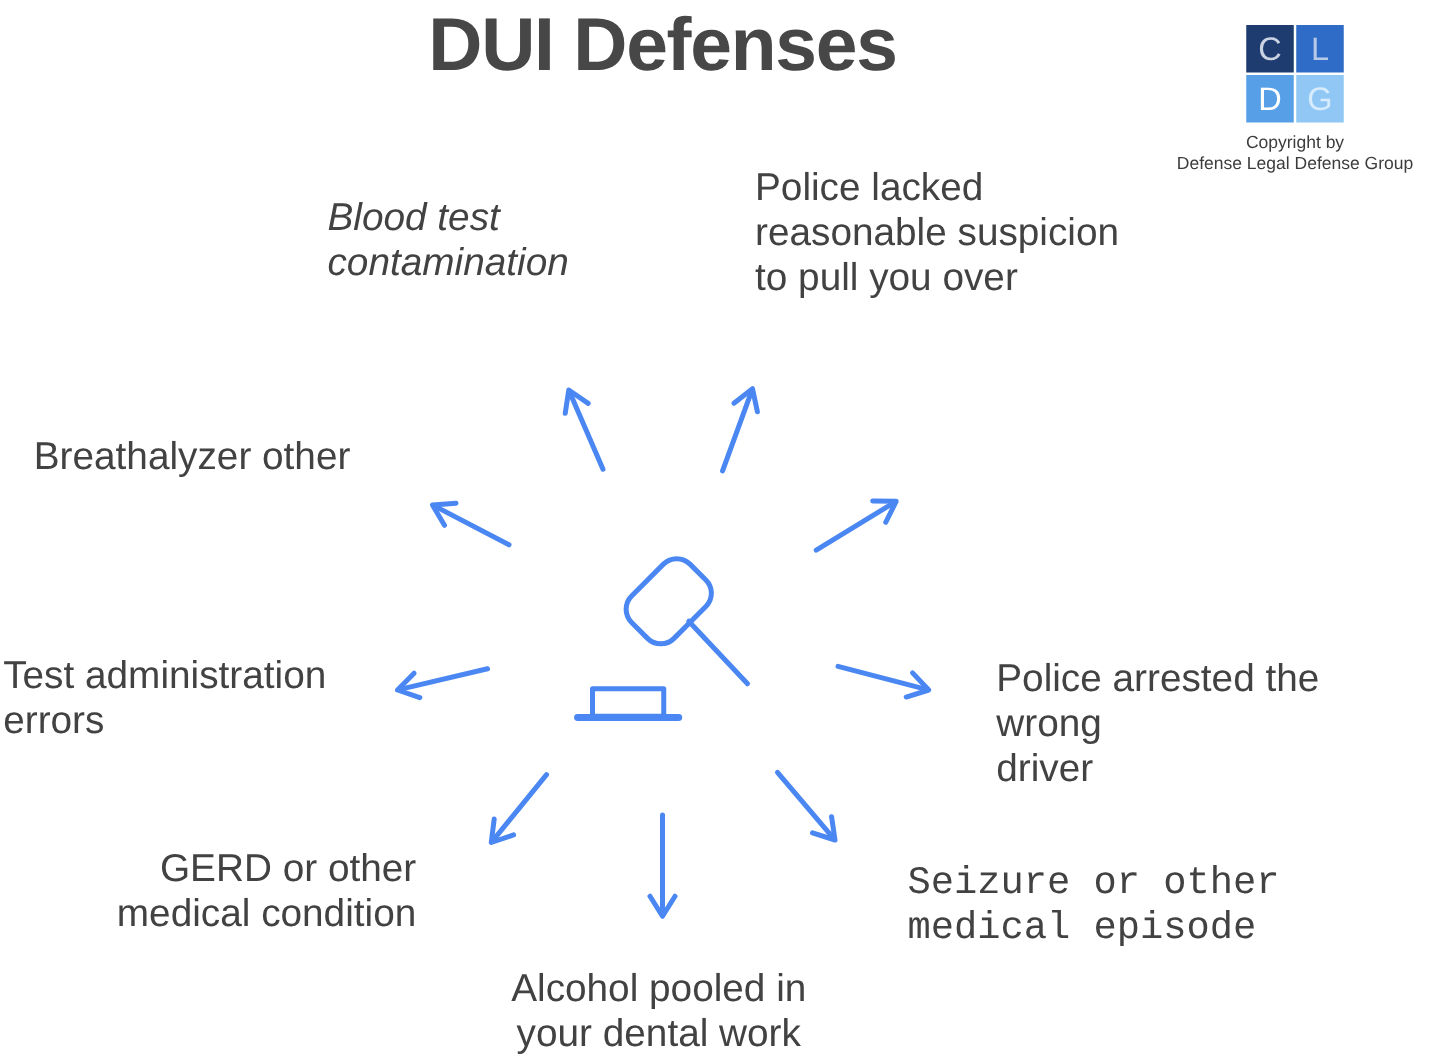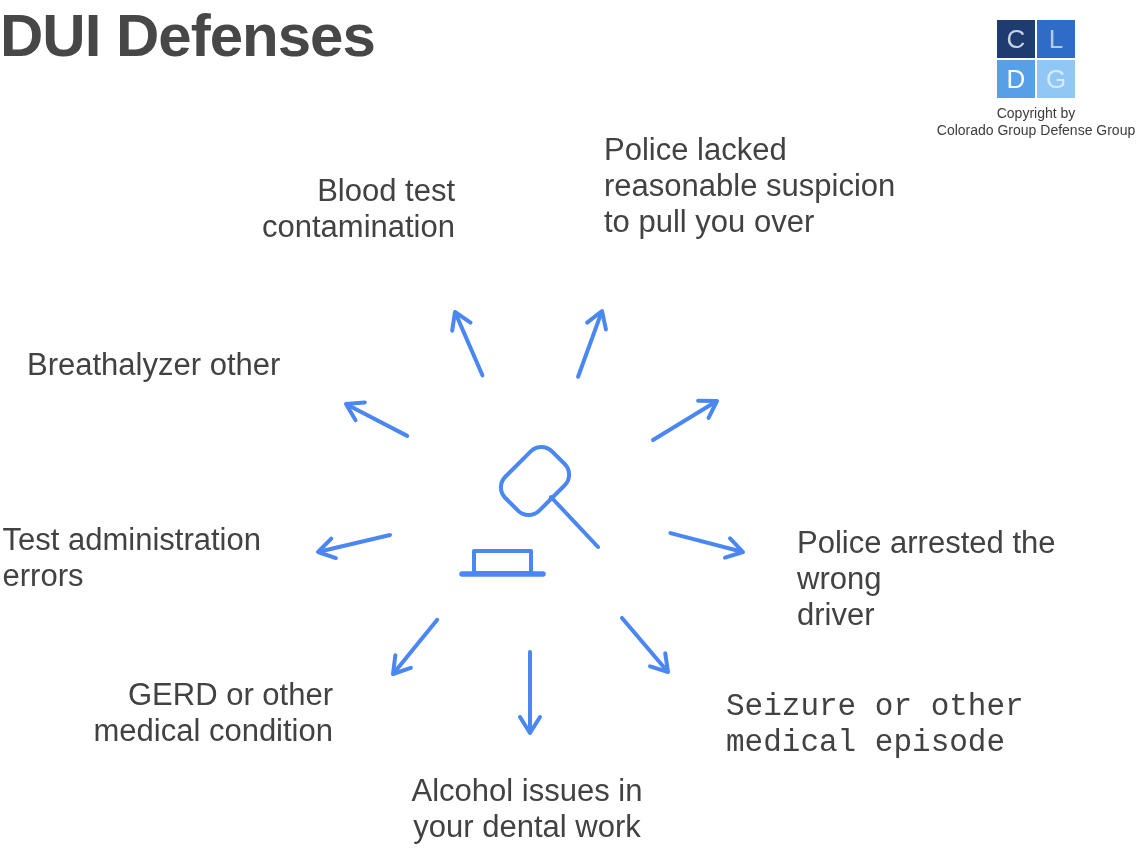--- a/index.html
+++ b/index.html
@@ -1,38 +1,38 @@
 <!DOCTYPE html>
 <html><head>
 <meta charset="utf-8">
 <style>
   html,body{margin:0;padding:0;background:#ffffff;font-family:"Liberation Sans",sans-serif;}
   .canvas{position:relative;width:1144px;height:850px;background:#ffffff;overflow:hidden;}
 
   .title{
-    position:absolute;top:1px;left:0;width:1060px;text-align:left;
+    position:absolute;top:1px;left:0;width:1060px;text-align:center;
     font-size:60px;font-weight:700;color:#474747;letter-spacing:-1px;
   }
 
   
   .logo{position:absolute;left:928px;top:20px;width:216px;text-align:center;}
   .logo-grid{display:grid;grid-template-columns:38px 38px;grid-template-rows:38px 38px;gap:2px;justify-content:center;}
   .sq{display:flex;align-items:center;justify-content:center;font-size:26px;font-weight:400;line-height:1;}
   .sq-c{background:#1e3c6f;color:#c9d3e2;}
   .sq-l{background:#2e6cc8;color:#b6c9e8;}
   .sq-d{background:#57a0e8;color:#ffffff;}
   .sq-g{background:#90c7f5;color:#d6ebfc;}
   .copyright{margin-top:7px;font-size:14px;line-height:17px;color:#3c3c3c;}
 
   
   .label{
     position:absolute;font-size:31px;line-height:36px;color:#424242;
     white-space:pre-line;
   }
-  #lbl-blood{top:173px;right:689px;text-align:right;}
+  #lbl-blood{top:156px;right:689px;font-style:italic;}
   #lbl-suspicion{top:132px;left:604px;}
   #lbl-breath{top:347px;left:27px;}
   #lbl-probable{top:332px;left:772px;}
   #lbl-testadmin{top:522px;right:883px;text-align:left;}
   #lbl-wrongdriver{top:525px;left:797px;}
   #lbl-gerd{top:677px;right:811px;text-align:right;}
   #lbl-alcohol{top:773px;left:377px;width:300px;text-align:center;}
   #lbl-seizure{top:689px;left:726px;font-family:Liberation Mono, monospace;}
 
   svg.diagram{position:absolute;left:0;top:0;}
@@ -47,21 +47,21 @@
 
   <div class="logo">
     <div class="logo-grid">
       <div class="sq sq-c">C</div>
       <div class="sq sq-l">L</div>
       <div class="sq sq-d">D</div>
       <div class="sq sq-g">G</div>
     </div>
     <div class="copyright">
       <div>Copyright by</div>
-      <div>Colorado Group Defense Group</div>
+      <div>Defense Legal Defense Group</div>
     </div>
   </div>
 
   <svg class="diagram" width="1144" height="850" viewBox="0 0 1144 850">
 
     <g class="stroke">
       <rect x="502" y="457" width="66" height="48" rx="15" transform="rotate(-45 535 481)"></rect>
       <line x1="551" y1="497" x2="598" y2="547"></line>
       <rect x="474" y="551" width="57" height="22"></rect>
       <line x1="462" y1="574" x2="543" y2="574" stroke-width="5.5"></line>
@@ -118,18 +118,18 @@
   <div class="label" id="lbl-suspicion">Police lacked
 reasonable suspicion
 to pull you over</div>
   <div class="label" id="lbl-breath">Breathalyzer other</div>
   <div class="label" id="lbl-testadmin">Test administration
 errors</div>
   <div class="label" id="lbl-wrongdriver">Police arrested the wrong
 driver</div>
   <div class="label" id="lbl-gerd">GERD or other
 medical condition</div>
-  <div class="label" id="lbl-alcohol">Alcohol issues in
+  <div class="label" id="lbl-alcohol">Alcohol pooled in
 your dental work</div>
   <div class="label" id="lbl-seizure">Seizure or other
 medical episode</div>
 
 </div>
 
 </body></html>

